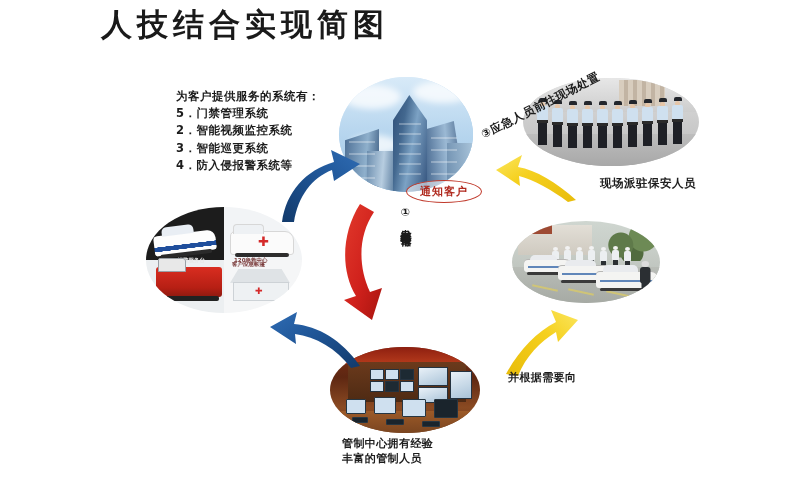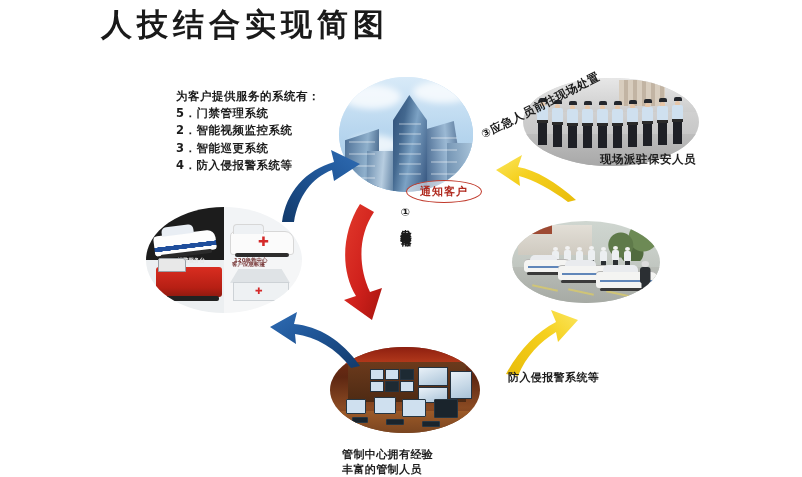--- a/index.html
+++ b/index.html
@@ -11,24 +11,24 @@
   
   .title-cn{position:absolute;left:101px;top:6px;font-size:31px;font-weight:700;
             letter-spacing:5px;color:#1a1a1a;white-space:nowrap;line-height:1.2;}
   .title-en{position:absolute;left:104px;top:38px;font-size:14.5px;font-weight:400;
             letter-spacing:.2px;color:#3b3b3b;white-space:nowrap;}
 
   
   .txt{position:absolute;font-weight:700;color:#1c1c1c;white-space:pre;}
 
   .sys-list{left:176px;top:88px;font-size:11.5px;line-height:17.2px;letter-spacing:.5px;}
-  .cap-guards{left:600px;top:152px;font-size:11.5px;letter-spacing:.5px;}
+  .cap-guards{left:600px;top:176px;font-size:11.5px;letter-spacing:.5px;}
   .cap-resp{left:556px;top:318px;font-size:11px;line-height:14.5px;letter-spacing:.4px;}
   .cap-step2{left:508px;top:370px;font-size:11px;letter-spacing:.4px;}
-  .cap-ctrl{left:342px;top:448px;font-size:11px;line-height:14.5px;letter-spacing:.4px;}
+  .cap-ctrl{left:342px;top:437px;font-size:11px;line-height:14.5px;letter-spacing:.4px;}
   .cap-notify{left:128px;top:336px;font-size:11px;line-height:15.5px;letter-spacing:.4px;}
 
   
   .step1{position:absolute;left:396px;top:206px;width:16px;font-size:11px;
          font-weight:700;color:#1c1c1c;letter-spacing:1px;line-height:13.5px;
          writing-mode:vertical-rl;text-orientation:upright;white-space:nowrap;}
 
   
   .step3{position:absolute;left:482px;top:128px;font-size:11.5px;font-weight:700;
          color:#1c1c1c;white-space:nowrap;letter-spacing:.6px;
@@ -426,19 +426,19 @@
   <div class="txt sys-list">为客户提供服务的系统有：
 5．门禁管理系统
 2．智能视频监控系统
 3．智能巡更系统
 4．防入侵报警系统等</div>
 
   <div class="badge-abnormal">通知客户</div>
 
   <div class="step1">①发出异常报警信号</div>
   <div class="step3">③应急人员前往现场处置</div>
-  <div class="txt cap-step2">防入侵报警系统等</div>
+  <div class="txt cap-step2">并根据需要向</div>
 
   <div class="txt cap-guards">现场派驻保安人员</div>
   <div class="txt cap-ctrl">管制中心拥有经验
 丰富的管制人员</div>
 
 </div>
 
 </body></html>

